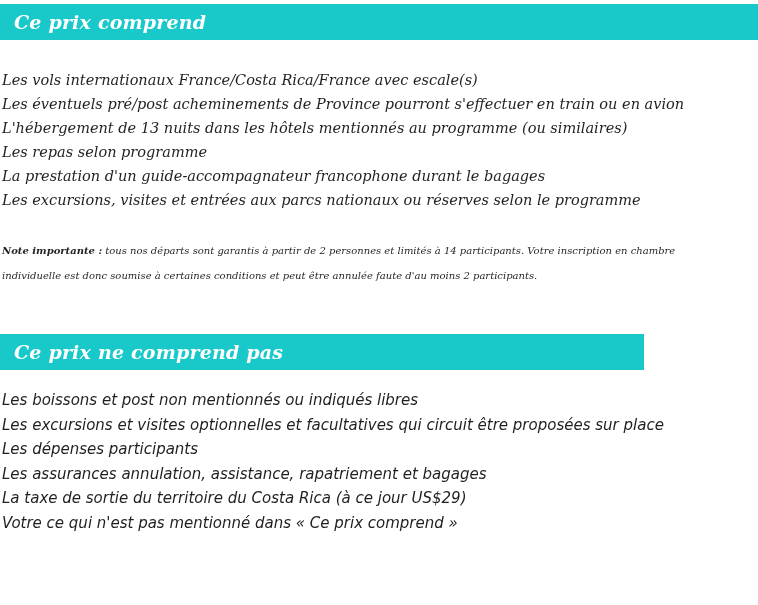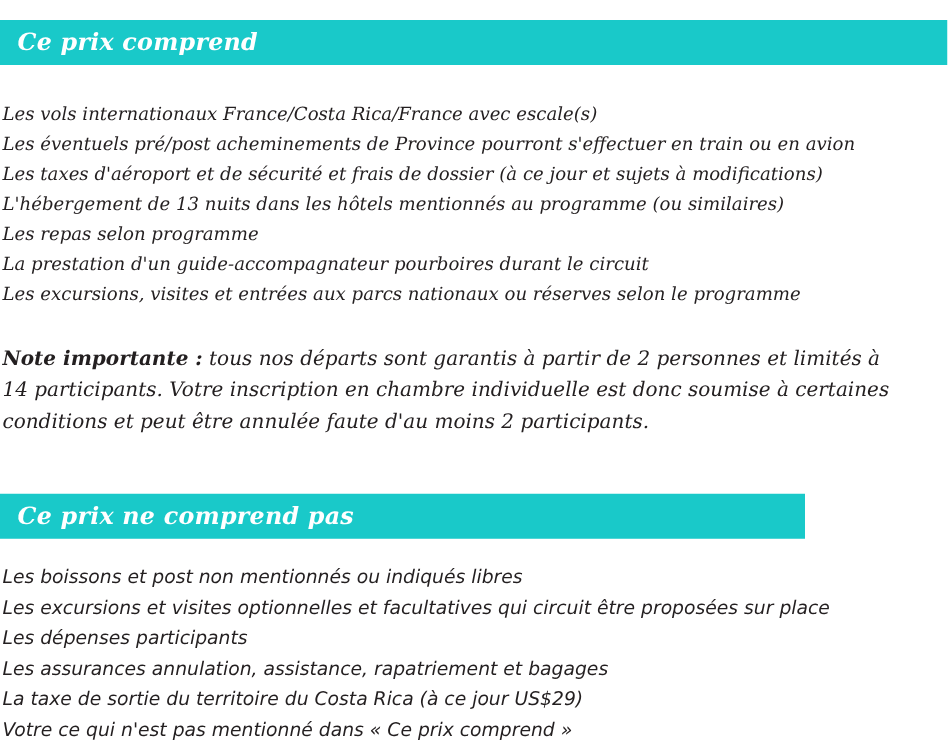--- a/index.html
+++ b/index.html
@@ -32,21 +32,21 @@
     color: #ffffff;
     font-family: "DejaVu Serif", serif;
     font-style: italic;
     font-weight: bold;
     font-size: 19px;
     letter-spacing: 0.2px;
   }
 
   .header-1 {
     width: 758px;
-    margin-top: 16px;
+    margin-top: 4px;
   }
   .header-2 {
     width: 644px;
     margin-top: 0;
   }
 
   .body-block {
     padding-left: 2px;
   }
 
@@ -63,21 +63,21 @@
     margin-top: 28px;
   }
   .included-list .line {
     line-height: 24px;
   }
 
   .note {
     margin-top: 26px;
     font-family: "DejaVu Serif", serif;
     font-style: italic;
-    font-size: 16px;
+    font-size: 10px;
     line-height: 25px;
     color: #231f20;
     max-width: 710px;
   }
   .note b {
     font-weight: bold;
   }
 
   .spacer-between {
     height: 46px;
@@ -100,24 +100,23 @@
 
 <div class="page">
 
   <div class="section-header header-1">
     <span class="title">Ce prix comprend</span>
   </div>
 
   <div class="body-block included-list">
     <div class="line">Les vols internationaux France/Costa Rica/France avec escale(s)</div>
     <div class="line">Les éventuels pré/post acheminements de Province pourront s'effectuer en train ou en avion</div>
-    <div class="line">Les taxes d'aéroport et de sécurité et frais de dossier (à ce jour et sujets à modifications)</div>
     <div class="line">L'hébergement de 13 nuits dans les hôtels mentionnés au programme (ou similaires)</div>
     <div class="line">Les repas selon programme</div>
-    <div class="line">La prestation d'un guide-accompagnateur pourboires durant le circuit</div>
+    <div class="line">La prestation d'un guide-accompagnateur francophone durant le bagages</div>
     <div class="line">Les excursions, visites et entrées aux parcs nationaux ou réserves selon le programme</div>
   </div>
 
   <div class="body-block note">
     <b>Note importante :</b><span> tous nos départs sont garantis à partir de 2 personnes et limités à 14 participants. Votre inscription en chambre individuelle est donc soumise à certaines conditions et peut être annulée faute d'au moins 2 participants.</span>
   </div>
 
   <div class="spacer-between"></div>
 
   <div class="section-header header-2">

